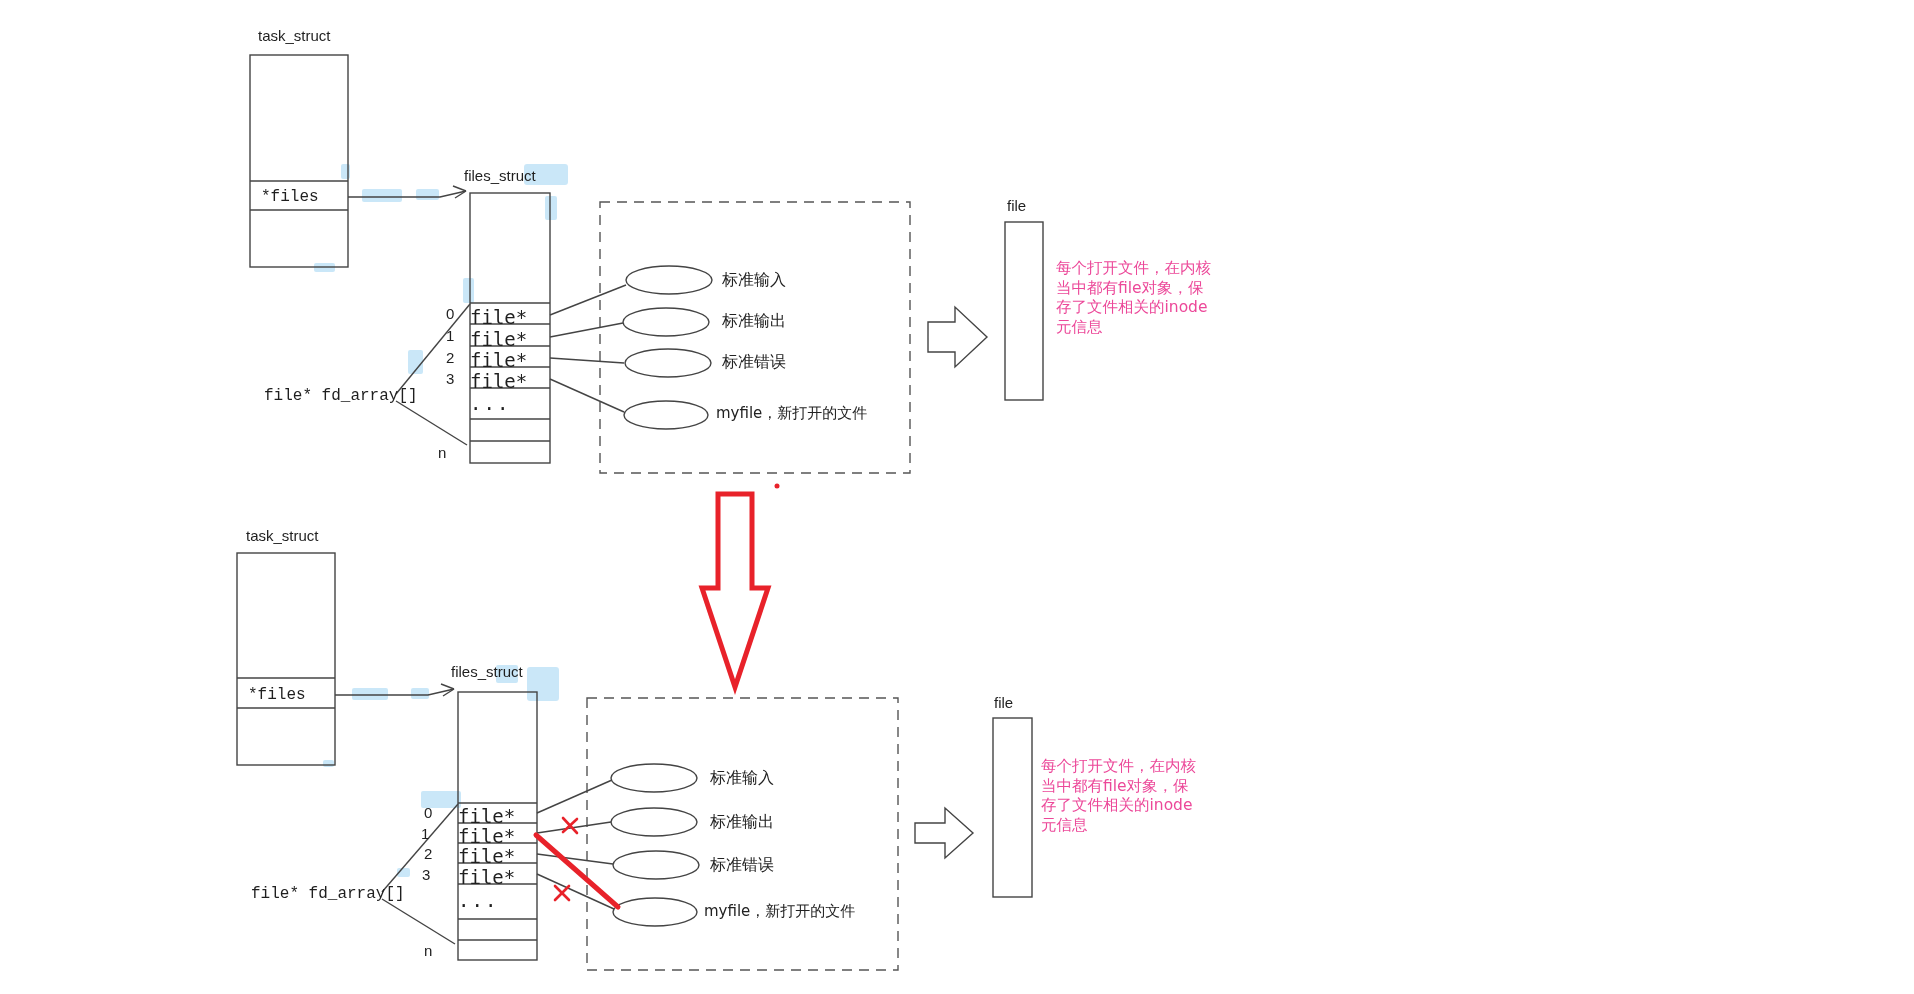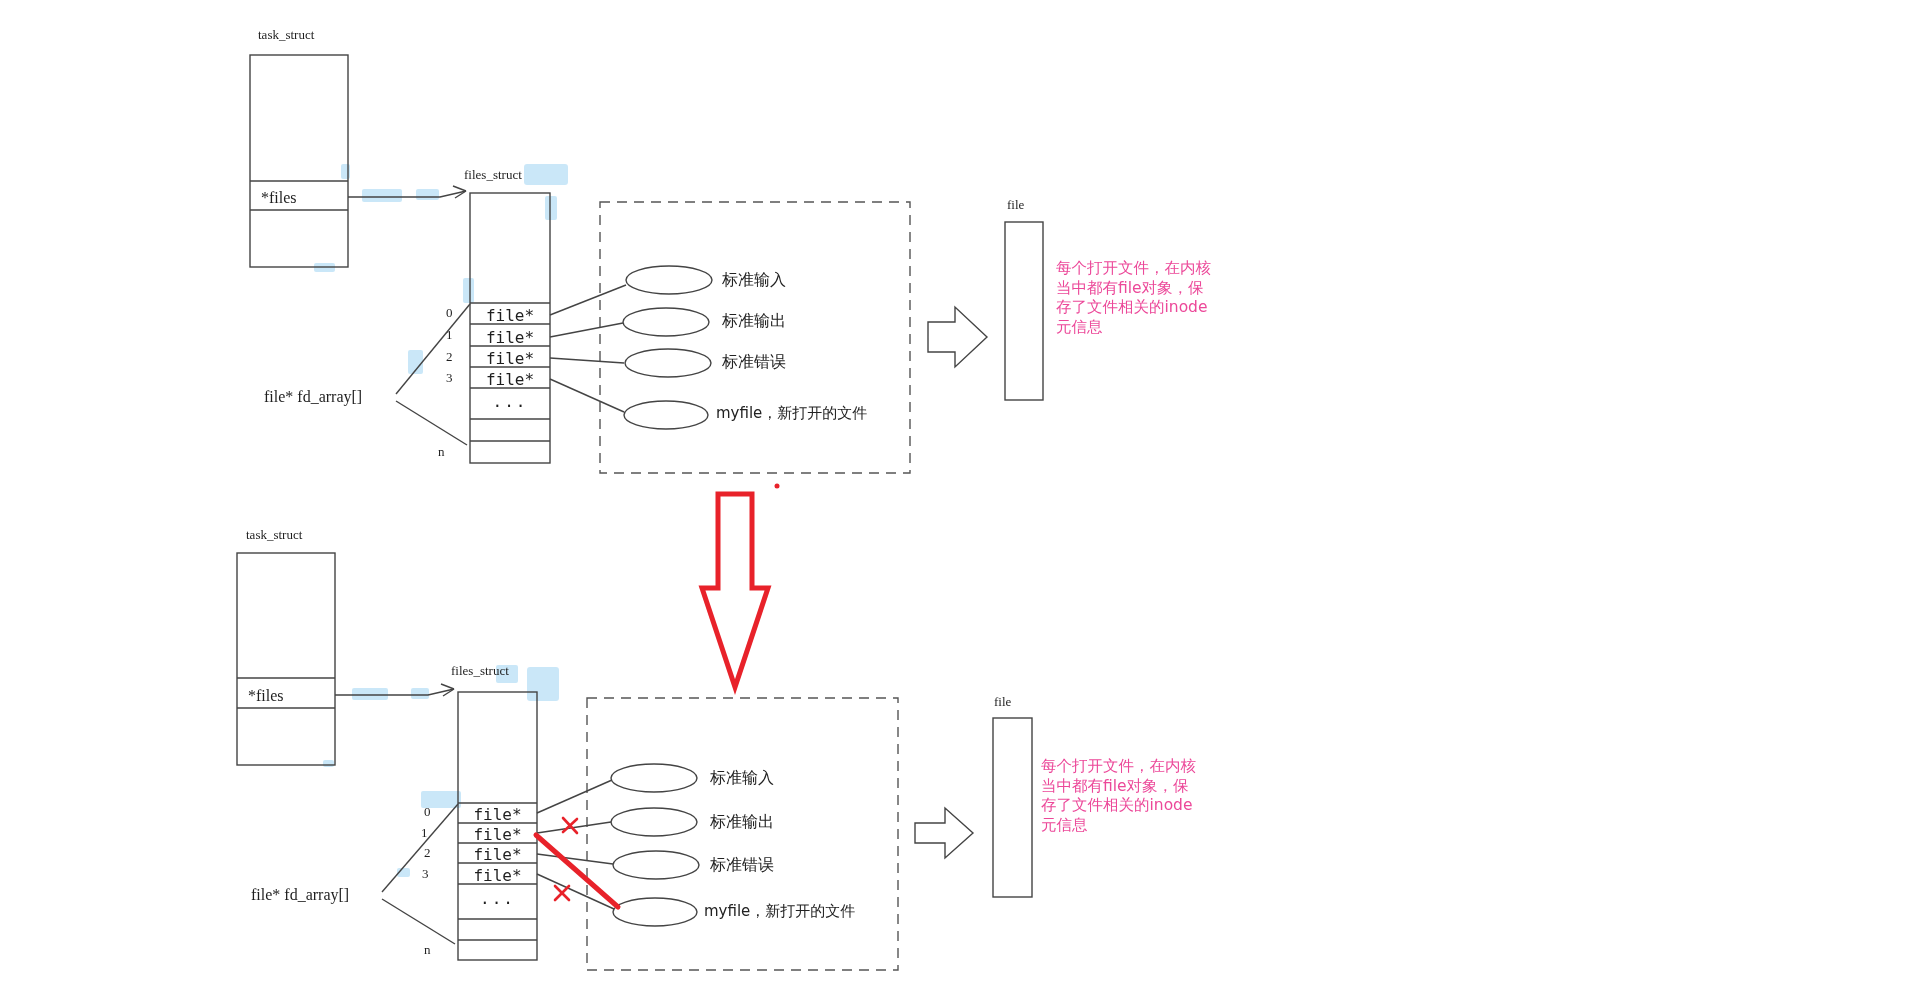--- a/index.html
+++ b/index.html
@@ -1,24 +1,24 @@
 <!DOCTYPE html>
 <html><head>
 <meta charset="utf-8">
 <style>
   html,body{margin:0;padding:0;background:#ffffff;}
   .canvas{position:relative;width:1914px;height:994px;background:#ffffff;overflow:hidden;
           font-family:"DejaVu Sans Mono","Liberation Mono",monospace;color:#1b1b1b;}
   svg.layer{position:absolute;left:0;top:0;}
   .t{position:absolute;white-space:nowrap;line-height:1.1;}
-  .mono{font-family:Liberation Serif, serif;font-size:13px;color:#1f1f1f;}
-  .mono16{font-family:Liberation Serif, serif;font-size:16px;color:#1f1f1f;}
+  .mono{font-family:Liberation Sans, sans-serif;font-size:15px;color:#1f1f1f;}
+  .mono16{font-family:Liberation Mono, monospace;font-size:16px;color:#1f1f1f;}
   .cjk{font-family:"DejaVu Sans","Liberation Sans",sans-serif;font-size:16px;color:#222;}
-  .cell{position:absolute;text-align:center;font-family:"DejaVu Sans Mono","Liberation Mono",monospace;
-        font-size:16px;color:#1f1f1f;}
+  .cell{position:absolute;font-family:"DejaVu Sans Mono","Liberation Mono",monospace;
+        font-size:19px;color:#1f1f1f;}
   .note{position:absolute;font-family:"DejaVu Sans","Liberation Sans",sans-serif;font-size:15.5px;
         color:#ec4899;line-height:19.5px;white-space:nowrap;}
 </style>
 </head>
 <body>
 
 <div class="canvas">
 
   <svg class="layer" width="1914" height="994" viewBox="0 0 1914 994">
 

